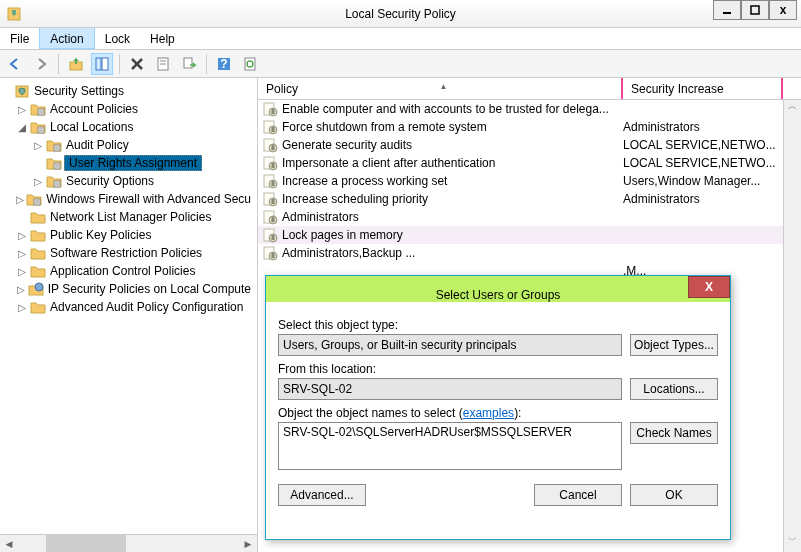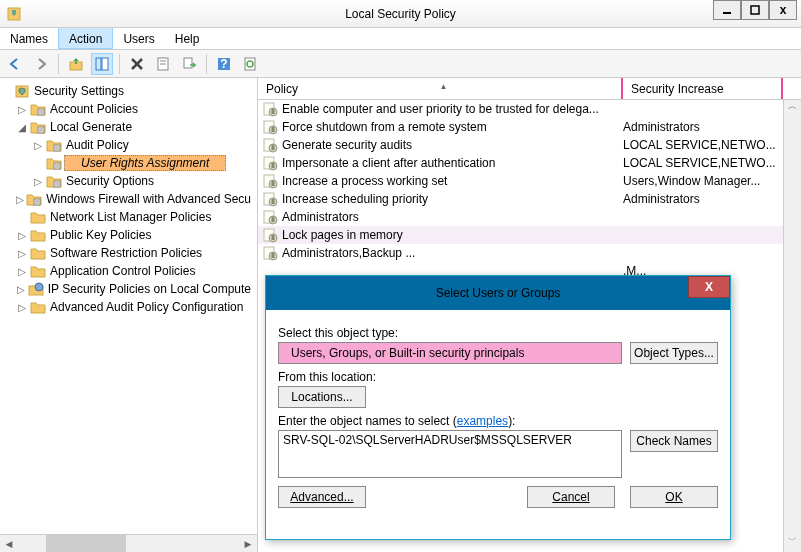--- a/index.html
+++ b/index.html
@@ -19,21 +19,21 @@
 .tool-btn { width:22px; height:22px; display:flex; align-items:center; justify-content:center; border:1px solid transparent; }
 .tool-btn.active { background:#cce8ff; border:1px solid #99d1ff; }
 .tool-sep { width:1px; height:20px; background:#ccc; margin:0 2px; }
 
 .content { display:flex; height:calc(100% - 78px); }
 .left-pane { width:258px; border-right:1px solid #ccc; overflow:hidden; position:relative; }
 .tree { padding:4px 0; }
 .tree-row { display:flex; align-items:center; height:18px; white-space:nowrap; padding-right:4px; }
 .tree-row .exp { width:12px; text-align:center; color:#666; font-size:10px; }
 .tree-row .ficon { width:16px; height:16px; margin:0 2px; display:inline-flex; align-items:center; justify-content:center; }
-.tree-row.selected .label { background:#fdba74; border:1px dotted #888; padding:0 16px;font-style:italic; }
+.tree-row.selected .label { background:#0369a1; border:1px dotted #888; padding:0 4px; }
 .tree-row .label { padding:0 2px; }
 .folder-svg { fill:#f5c869; stroke:#c9a94a; }
 
 .right-pane { flex:1; display:flex; flex-direction:column; position:relative; }
 .list-header { height:22px; border-bottom:1px solid #ccc; display:flex; background:#fff; }
 .list-header .col { padding:0 8px; line-height:22px; border-right:2px solid #ec4899; position:relative; }
 .list-header .col.policy { flex:1; }
 .list-header .col.setting { width:160px; }
 .list-header .sort { position:absolute; left:50%; top:-2px; font-size:8px; color:#666; }
 .list-body { flex:1; overflow:hidden; }
@@ -45,29 +45,29 @@
 .scroll-hint { position:absolute; right:0; top:22px; bottom:0; width:18px; border-left:1px solid #ccc; background:#f0f0f0; }
 .scroll-hint .up,.scroll-hint .down{position:absolute;left:0;width:100%;height:18px;text-align:center;font-size:9px;color:#666;}
 .scroll-hint .up{top:0}.scroll-hint .down{bottom:0}
 
 .left-scroll { position:absolute; bottom:0; left:0; right:0; height:18px; border-top:1px solid #ccc; background:#f0f0f0; display:flex; }
 .left-scroll .thumb { width:80px; height:100%; background:#cdcdcd; margin-left:28px; }
 .left-scroll .arr { width:18px; text-align:center; font-size:9px; color:#666; line-height:18px; }
 
 
 .dialog { position:absolute; left:265px; top:275px; width:466px; height:265px; background:#fff; border:1px solid #1ca4c4; box-shadow:2px 2px 8px rgba(0,0,0,0.3); }
-.dlg-title { height:34px; background:#0369a1; color:#000; display:flex; align-items:center; justify-content:center; position:relative; }
+.dlg-title { height:26px; background:#bef264; color:#000; display:flex; align-items:flex-end; justify-content:center; position:relative; }
 .dlg-close { position:absolute; right:0; top:0; width:42px; height:22px; background:#c75050; color:#fff; display:flex; align-items:center; justify-content:center; font-weight:bold; border:1px solid #8b3a3a;}
 .dlg-body { padding:10px 12px; }
 .dlg-label { margin-top:6px; margin-bottom:2px; }
 .dlg-row { display:flex; gap:8px; align-items:flex-start; }
-.dlg-input { flex:1; height:22px; border:1px solid #888; padding:2px 12px; background:#f9a8d4; }
+.dlg-input { flex:1; height:22px; border:1px solid #888; padding:2px 4px; background:#e5e5e5; }
 .dlg-textarea { flex:1; height:48px; border:1px solid #888; padding:2px 4px; background:#fff; resize:none; }
 .dlg-btn { width:88px; height:22px; border:1px solid #888; background:#eee; }
-.dlg-footer { display:flex; gap:15px; margin-top:8px;text-decoration:underline; }
+.dlg-footer { display:flex; gap:8px; margin-top:14px; }
 .dlg-footer .spacer { flex:1; }
 .link { color:#0066cc; text-decoration:underline; }
 
 svg { display:block; }
 </style>
 </head>
 <body>
 
 <div class="titlebar">
   <span class="icon">
@@ -86,23 +86,23 @@
     <div class="win-btn">
         <svg width="10" height="10">
           <rect x="1" y="1" width="8" height="8" fill="none" stroke="#000" stroke-width="1.5"></rect>
         </svg>
       </div>
     <div class="win-btn" style="font-weight:bold">x</div>
   </div>
 </div>
 
 <div class="menubar">
-  <div class="menu-item">Names</div>
+  <div class="menu-item">File</div>
   <div class="menu-item active">Action</div>
-  <div class="menu-item">Users</div>
+  <div class="menu-item">Lock</div>
   <div class="menu-item">Help</div>
 </div>
 
 <div class="toolbar">
   <div class="tool-btn">
       <svg width="16" height="16">
         <path d="M10 3 L4 8 L10 13" fill="none" stroke="#3a78c4" stroke-width="2"></path>
       </svg>
     </div>
   <div class="tool-btn">
@@ -185,21 +185,21 @@
         <div class="tree-row" style="padding-left: 16px;">
           <span class="exp">◢</span>
           <span class="ficon">
             <svg width="16" height="16">
               <path d="M1 4 L6 4 L8 6 L15 6 L15 14 L1 14 Z" fill="#f5c869" stroke="#c9a94a"></path>
               <rect x="8" y="8" width="6" height="6" fill="#fff" stroke="#888"></rect>
               <line x1="9" y1="10" x2="13" y2="10" stroke="#888"></line>
               <line x1="9" y1="12" x2="13" y2="12" stroke="#888"></line>
             </svg>
           </span>
-          <span class="label">Local Generate</span>
+          <span class="label">Local Locations</span>
         </div>
         <div class="tree-row" style="padding-left: 32px;">
           <span class="exp">▷</span>
           <span class="ficon">
             <svg width="16" height="16">
               <path d="M1 4 L6 4 L8 6 L15 6 L15 14 L1 14 Z" fill="#f5c869" stroke="#c9a94a"></path>
               <rect x="8" y="8" width="6" height="6" fill="#fff" stroke="#888"></rect>
               <line x1="9" y1="10" x2="13" y2="10" stroke="#888"></line>
               <line x1="9" y1="12" x2="13" y2="12" stroke="#888"></line>
             </svg>
@@ -314,21 +314,21 @@
     <div class="list-body" id="listbody">
         <div class="list-row">
           <span class="picon">
             <svg width="16" height="16">
               <rect x="2" y="2" width="10" height="12" fill="#fdfcf5" stroke="#bba"></rect>
               <circle cx="11" cy="11" r="4" fill="#d8d2b8" stroke="#998"></circle>
               <circle cx="11" cy="9" r="1.5" fill="#887"></circle>
               <rect x="9.5" y="10" width="3" height="3" fill="#887"></rect>
             </svg>
           </span>
-          <span class="pname">Enable computer and user priority to be trusted for delega...</span>
+          <span class="pname">Enable computer and with accounts to be trusted for delega...</span>
           <span class="psetting"></span>
           <span style="width:18px"></span>
         </div>
         <div class="list-row">
           <span class="picon">
             <svg width="16" height="16">
               <rect x="2" y="2" width="10" height="12" fill="#fdfcf5" stroke="#bba"></rect>
               <circle cx="11" cy="11" r="4" fill="#d8d2b8" stroke="#998"></circle>
               <circle cx="11" cy="9" r="1.5" fill="#887"></circle>
               <rect x="9.5" y="10" width="3" height="3" fill="#887"></rect>
@@ -483,24 +483,25 @@
     <div class="dlg-close">X</div>
   </div>
   <div class="dlg-body">
     <div class="dlg-label">Select this object type:</div>
     <div class="dlg-row">
       <input class="dlg-input" readonly="" value="Users, Groups, or Built-in security principals" style="">
       <button class="dlg-btn">Object Types...</button>
     </div>
     <div class="dlg-label">From this location:</div>
     <div class="dlg-row">
+      <input class="dlg-input" readonly="" value="SRV-SQL-02" style="">
       <button class="dlg-btn">Locations...</button>
     </div>
     <div class="dlg-label">
-      <span>Enter the object names to select (</span><a href="#" class="link">examples</a><span>):</span>
+      <span>Object the object names to select (</span><a href="#" class="link">examples</a><span>):</span>
     </div>
     <div class="dlg-row">
       <textarea class="dlg-textarea" style="">SRV-SQL-02\SQLServerHADRUser$MSSQLSERVER</textarea>
       <button class="dlg-btn">Check Names</button>
     </div>
     <div class="dlg-footer">
       <button class="dlg-btn">Advanced...</button>
       <div class="spacer"></div>
       <button class="dlg-btn">Cancel</button>
       <button class="dlg-btn">OK</button>

